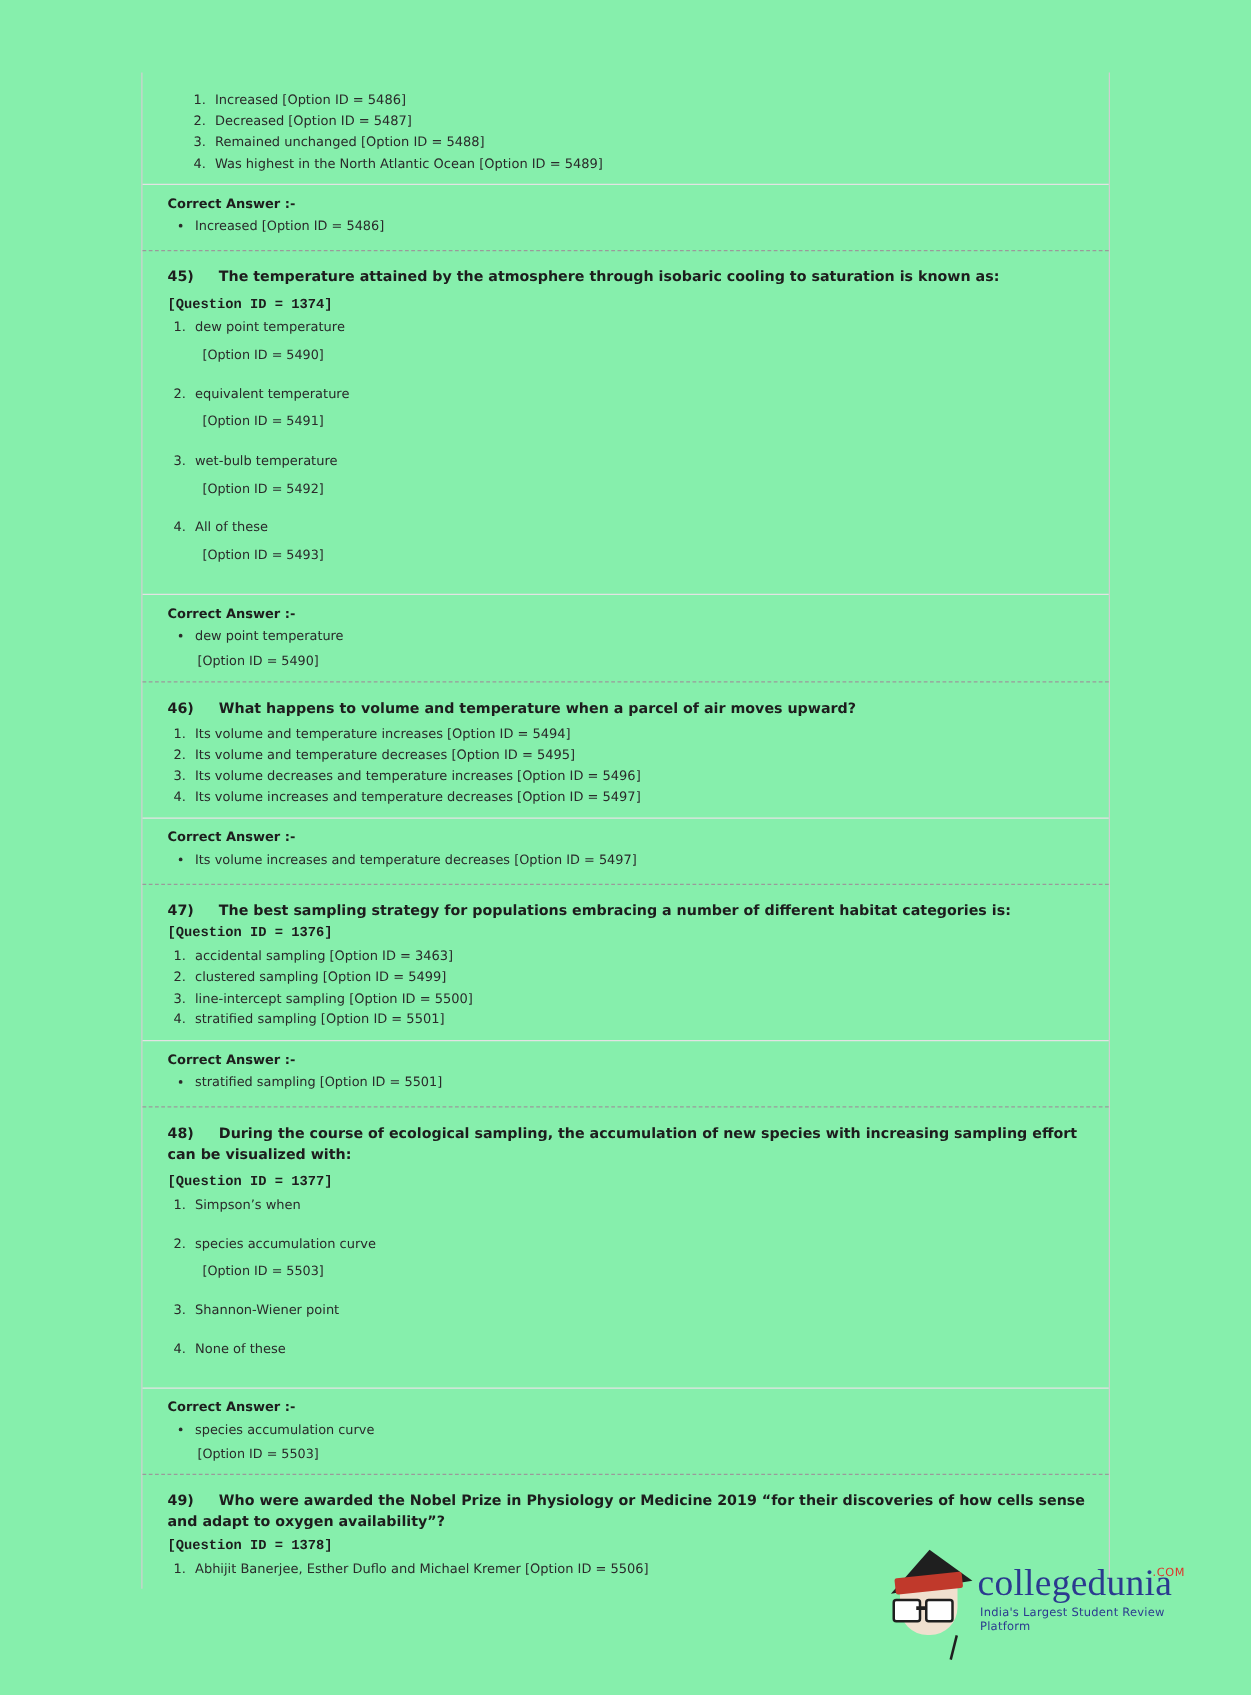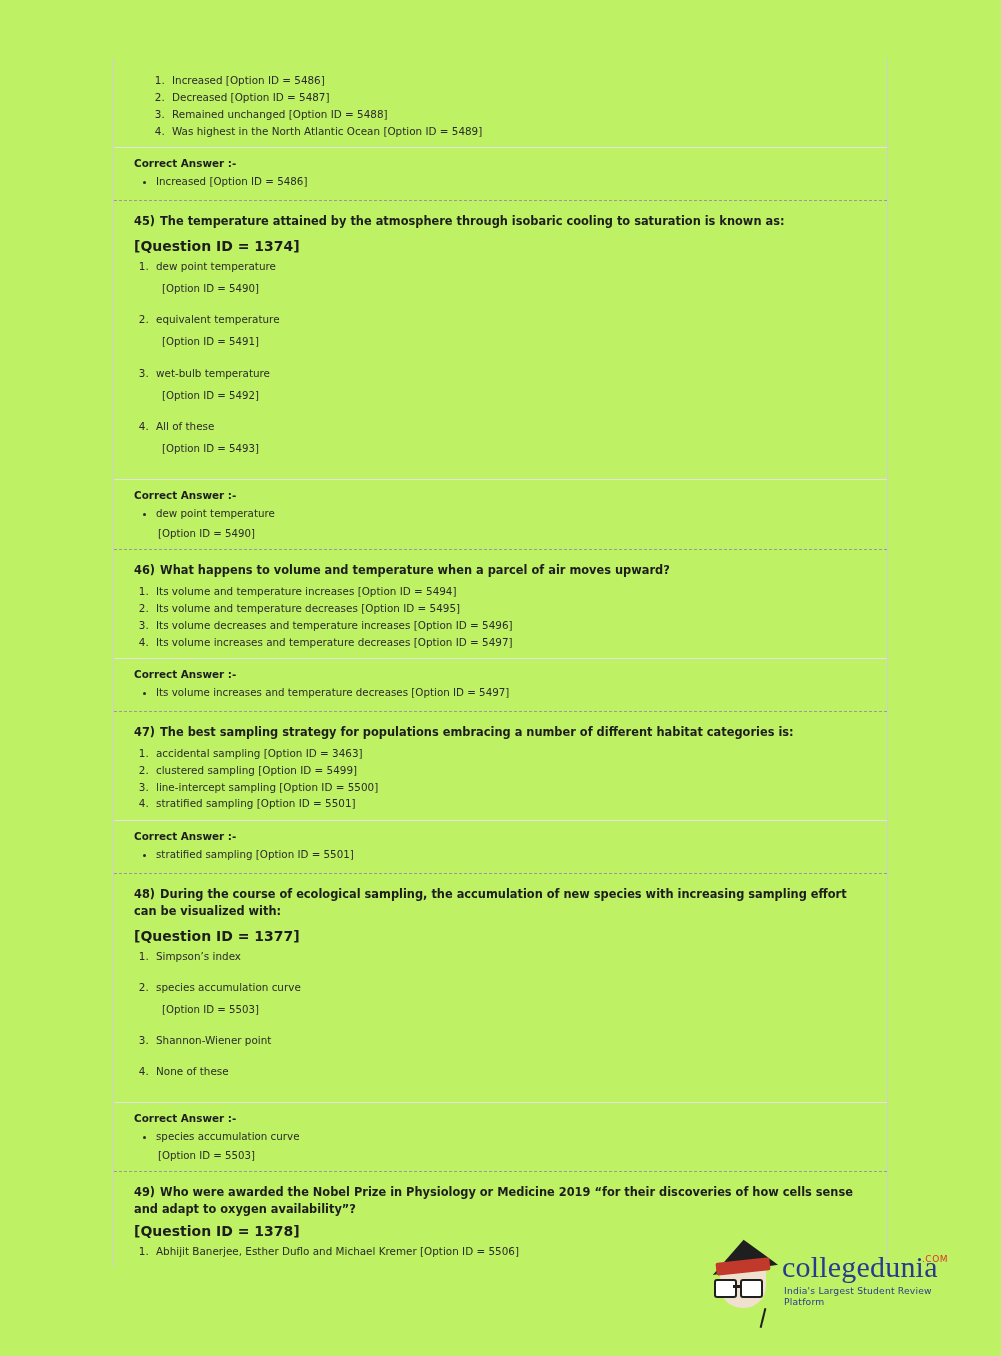--- a/index.html
+++ b/index.html
@@ -6,21 +6,21 @@
     margin: 0;
     padding: 0;
     background: #e9e9e9;
   }
   body {
     font-family: "DejaVu Sans", sans-serif;
   }
   .page {
     width: 1001px;
     height: 1356px;
-    background: #bef264;
+    background: #86efac;
     position: relative;
     box-sizing: border-box;
     overflow: hidden;
   }
   .sheet {
     position: absolute;
     left: 113px;
     top: 58px;
     width: 775px;
     border-left: 1px solid #cfcfcf;
@@ -43,27 +43,28 @@
   }
   .q-head {
     font-size: 11.4px;
     font-weight: bold;
     color: #1d1d1d;
     line-height: 1.5;
     padding: 12px 16px 2px 20px;
     box-sizing: border-box;
   }
   .q-head .qnum {
-    margin-right: 5px;
+    margin-right: 20px;
   }
   .qid {
-    font-size: 14px;
+    font-size: 11px;
     font-weight: bold;
     color: #1d1d1d;
     padding: 6px 16px 2px 20px;
+    font-family: Liberation Mono, monospace;
   }
   .qid.tight {
     padding-top: 2px;
   }
   ol.opts {
     margin: 0;
     padding: 2px 0 8px 38px;
     font-size: 10.4px;
     color: #2a2a2a;
     line-height: 1.62;
@@ -281,20 +282,21 @@
           <li>Its volume increases and temperature decreases [Option ID = 5497]</li>
         </ul>
       </div>
     </div>
     <div class="divider"></div>
 
     <div>
       <div class="q-head">
         <span class="qnum">47)</span><span>The best sampling strategy for populations embracing a number of different habitat categories is:</span>
       </div>
+      <div class="qid tight">[Question ID = 1376]</div>
       <ol class="opts">
         <li>accidental sampling [Option ID = 3463]</li>
         <li>clustered sampling [Option ID = 5499]</li>
         <li>line-intercept sampling [Option ID = 5500]</li>
         <li>stratified sampling [Option ID = 5501]</li>
       </ol>
       <div class="solid-sep"></div>
       <div class="ans-wrap">
         <div class="ans-label">Correct Answer :-</div>
         <ul class="ans">
@@ -304,21 +306,21 @@
     </div>
     <div class="divider"></div>
 
     <div>
       <div class="q-head">
         <span class="qnum">48)</span><span>During the course of ecological sampling, the accumulation of new species with increasing sampling effort can be visualized with:</span>
       </div>
       <div class="qid">[Question ID = 1377]</div>
       <ol class="opts spaced">
         <li>
-          <span>Simpson’s index</span>
+          <span>Simpson’s when</span>
         </li>
         <li>
           <span>species accumulation curve</span>
           <span class="sub-oid">[Option ID = 5503]</span>
         </li>
         <li>
           <span>Shannon-Wiener point</span>
         </li>
         <li>
           <span>None of these</span>

